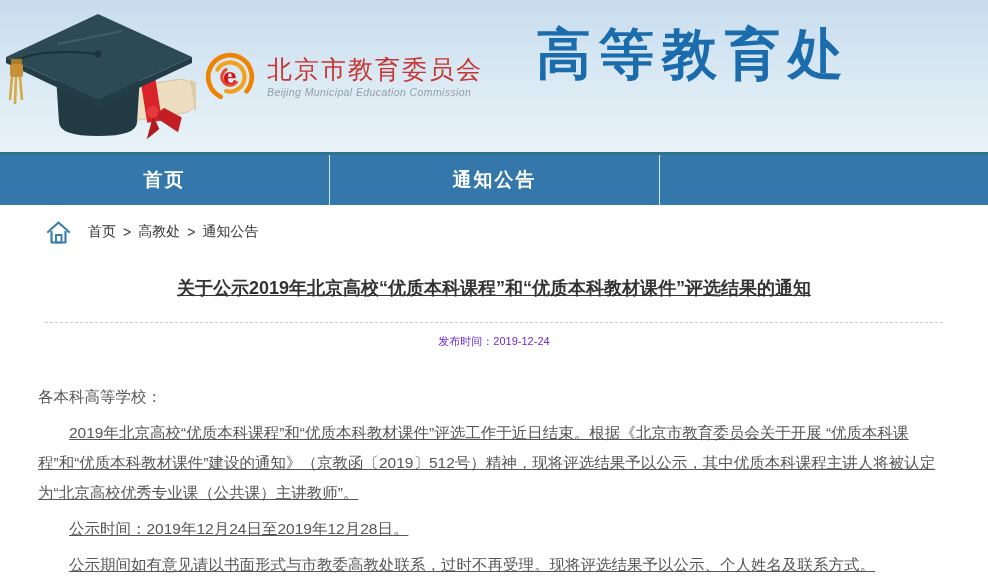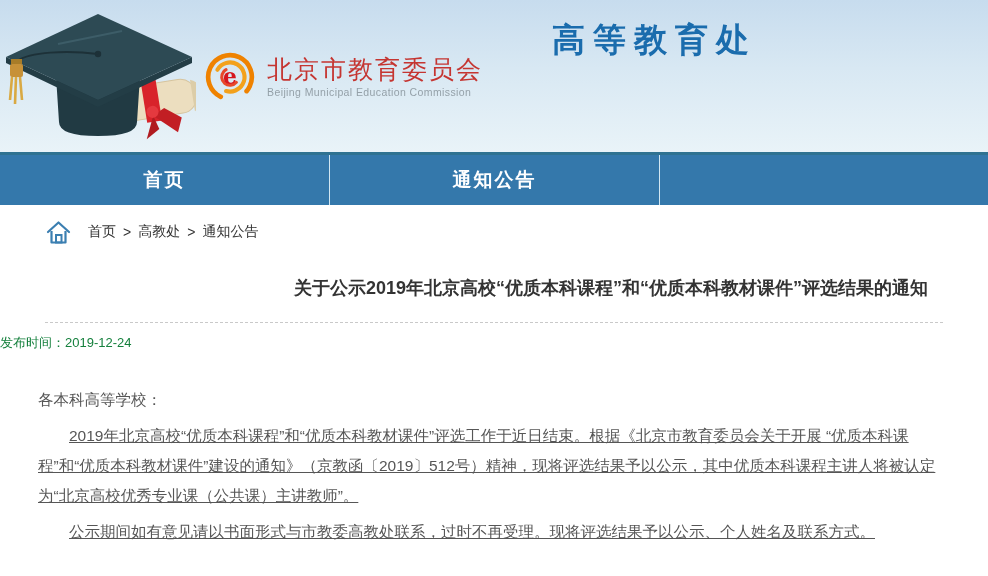--- a/index.html
+++ b/index.html
@@ -9,24 +9,24 @@
 
   
   .masthead {
     position:relative; height:152px;
     background:linear-gradient(180deg,#c7dcee 0%,#d8e8f3 45%,#e9f3f8 100%);
   }
   .cap-art { position:absolute; left:0; top:4px; }
   .logo { position:absolute; left:203px; top:50px; display:flex; align-items:center; }
   .logo-icon { width:54px; height:54px; margin-right:10px; }
   .logo-cn { font-size:25px; font-weight:normal; color:#c53531; letter-spacing:2px; line-height:1.1; }
-  .logo-en { font-size:10.5px; color:#94a0a8; letter-spacing:.4px; margin-top:3px; }
+  .logo-en { font-size:10.5px; color:#94a0a8; letter-spacing:.4px; margin-top:3px;font-style:italic; }
   .dept-title {
-    position:absolute; left:552px; top:18px;
-    font-size:33px; font-weight:bold; color:#1a6cad; letter-spacing:8px; white-space:nowrap;
+    position:absolute; left:536px; top:18px;
+    font-size:55px; font-weight:bold; color:#1a6cad; letter-spacing:8px; white-space:nowrap;
   }
 
   
   .topnav {
     display:flex; height:53px; background:#3478ab;
     border-top:3px solid #2f7291;
   }
   .nav-tab {
     width:330px; display:flex; align-items:center; justify-content:center;
     color:#fff; font-size:19px; font-weight:bold; letter-spacing:2px;
@@ -38,25 +38,25 @@
   .breadcrumb {
     height:54px; display:flex; align-items:center;
     padding-left:45px; font-size:14px; color:#333;
   }
   .home-icon { width:27px; height:27px; margin-right:16px; }
   .crumb { color:#333; text-decoration:none; cursor:pointer; }
   .crumb-sep { margin:0 7px; color:#333; }
 
   
   .article-title {
-    margin:16px 60px 0; text-align:right;
-    font-size:18px; font-weight:bold; color:#333; line-height:1.45;
+    margin:16px 60px 0; text-align:center;
+    font-size:18px; font-weight:bold; color:#333; line-height:1.45;text-decoration:underline;
   }
   .dashed-divider { margin:21px 45px 0; border-bottom:1px dashed #c9c9c9; height:0; }
-  .publish-info { margin-top:11px; font-size:13px; color:#15803d; }
+  .publish-info { margin-top:11px; text-align:center; font-size:11px; color:#6d28d9; }
   .article-body {
     padding:27px 38px 0; font-size:15.5px; color:#565656; line-height:30px;
   }
   .article-body p { margin:6px 0; }
   .article-body p.indent { text-indent:2em;text-decoration:underline; }
 </style>
 </head>
 <body>
 
 <div class="page">
@@ -126,17 +126,18 @@
   </div>
 
   <main>
     <h1 class="article-title">关于公示2019年北京高校“优质本科课程”和“优质本科教材课件”评选结果的通知</h1>
     <div class="dashed-divider"></div>
     <div class="publish-info"><span>发布时间：</span><span>2019-12-24</span></div>
 
     <div class="article-body">
       <p>各本科高等学校：</p>
       <p class="indent">2019年北京高校“优质本科课程”和“优质本科教材课件”评选工作于近日结束。根据《北京市教育委员会关于开展 “优质本科课程”和“优质本科教材课件”建设的通知》（京教函〔2019〕512号）精神，现将评选结果予以公示，其中优质本科课程主讲人将被认定为“北京高校优秀专业课（公共课）主讲教师”。</p>
+      <p class="indent">公示时间：2019年12月24日至2019年12月28日。</p>
       <p class="indent">公示期间如有意见请以书面形式与市教委高教处联系，过时不再受理。现将评选结果予以公示、个人姓名及联系方式。</p>
     </div>
   </main>
 
 </div>
 
 </body></html>

